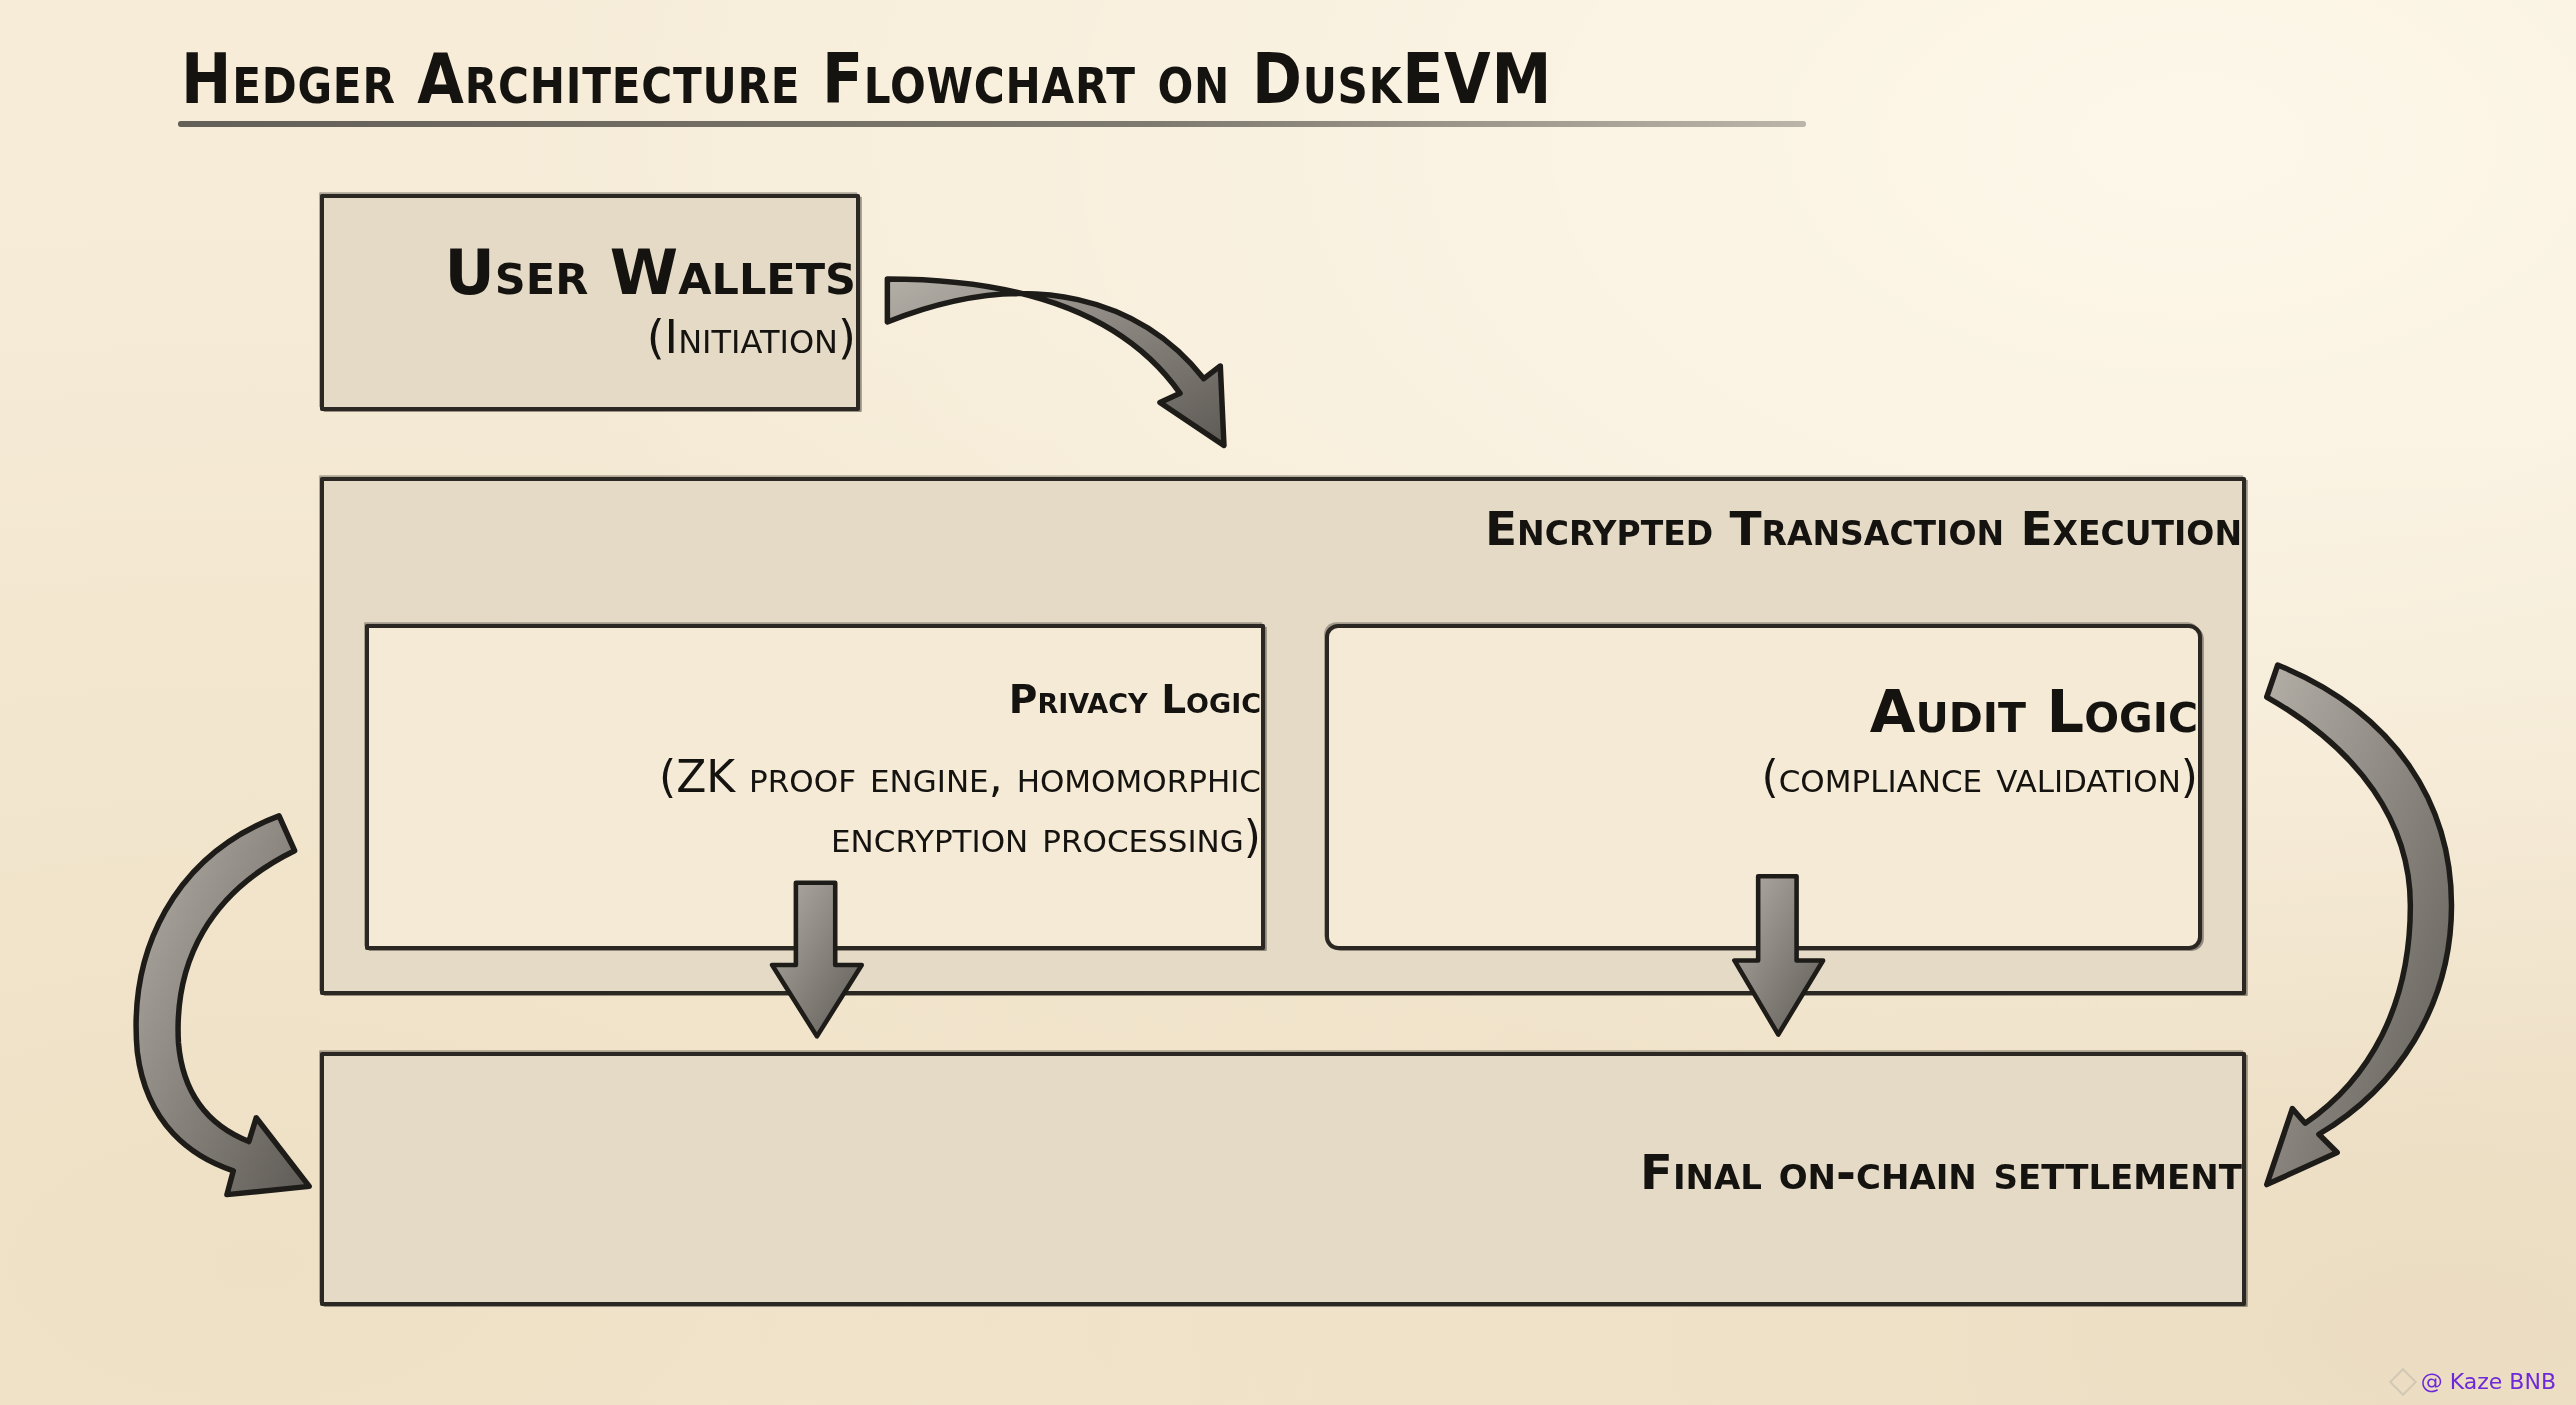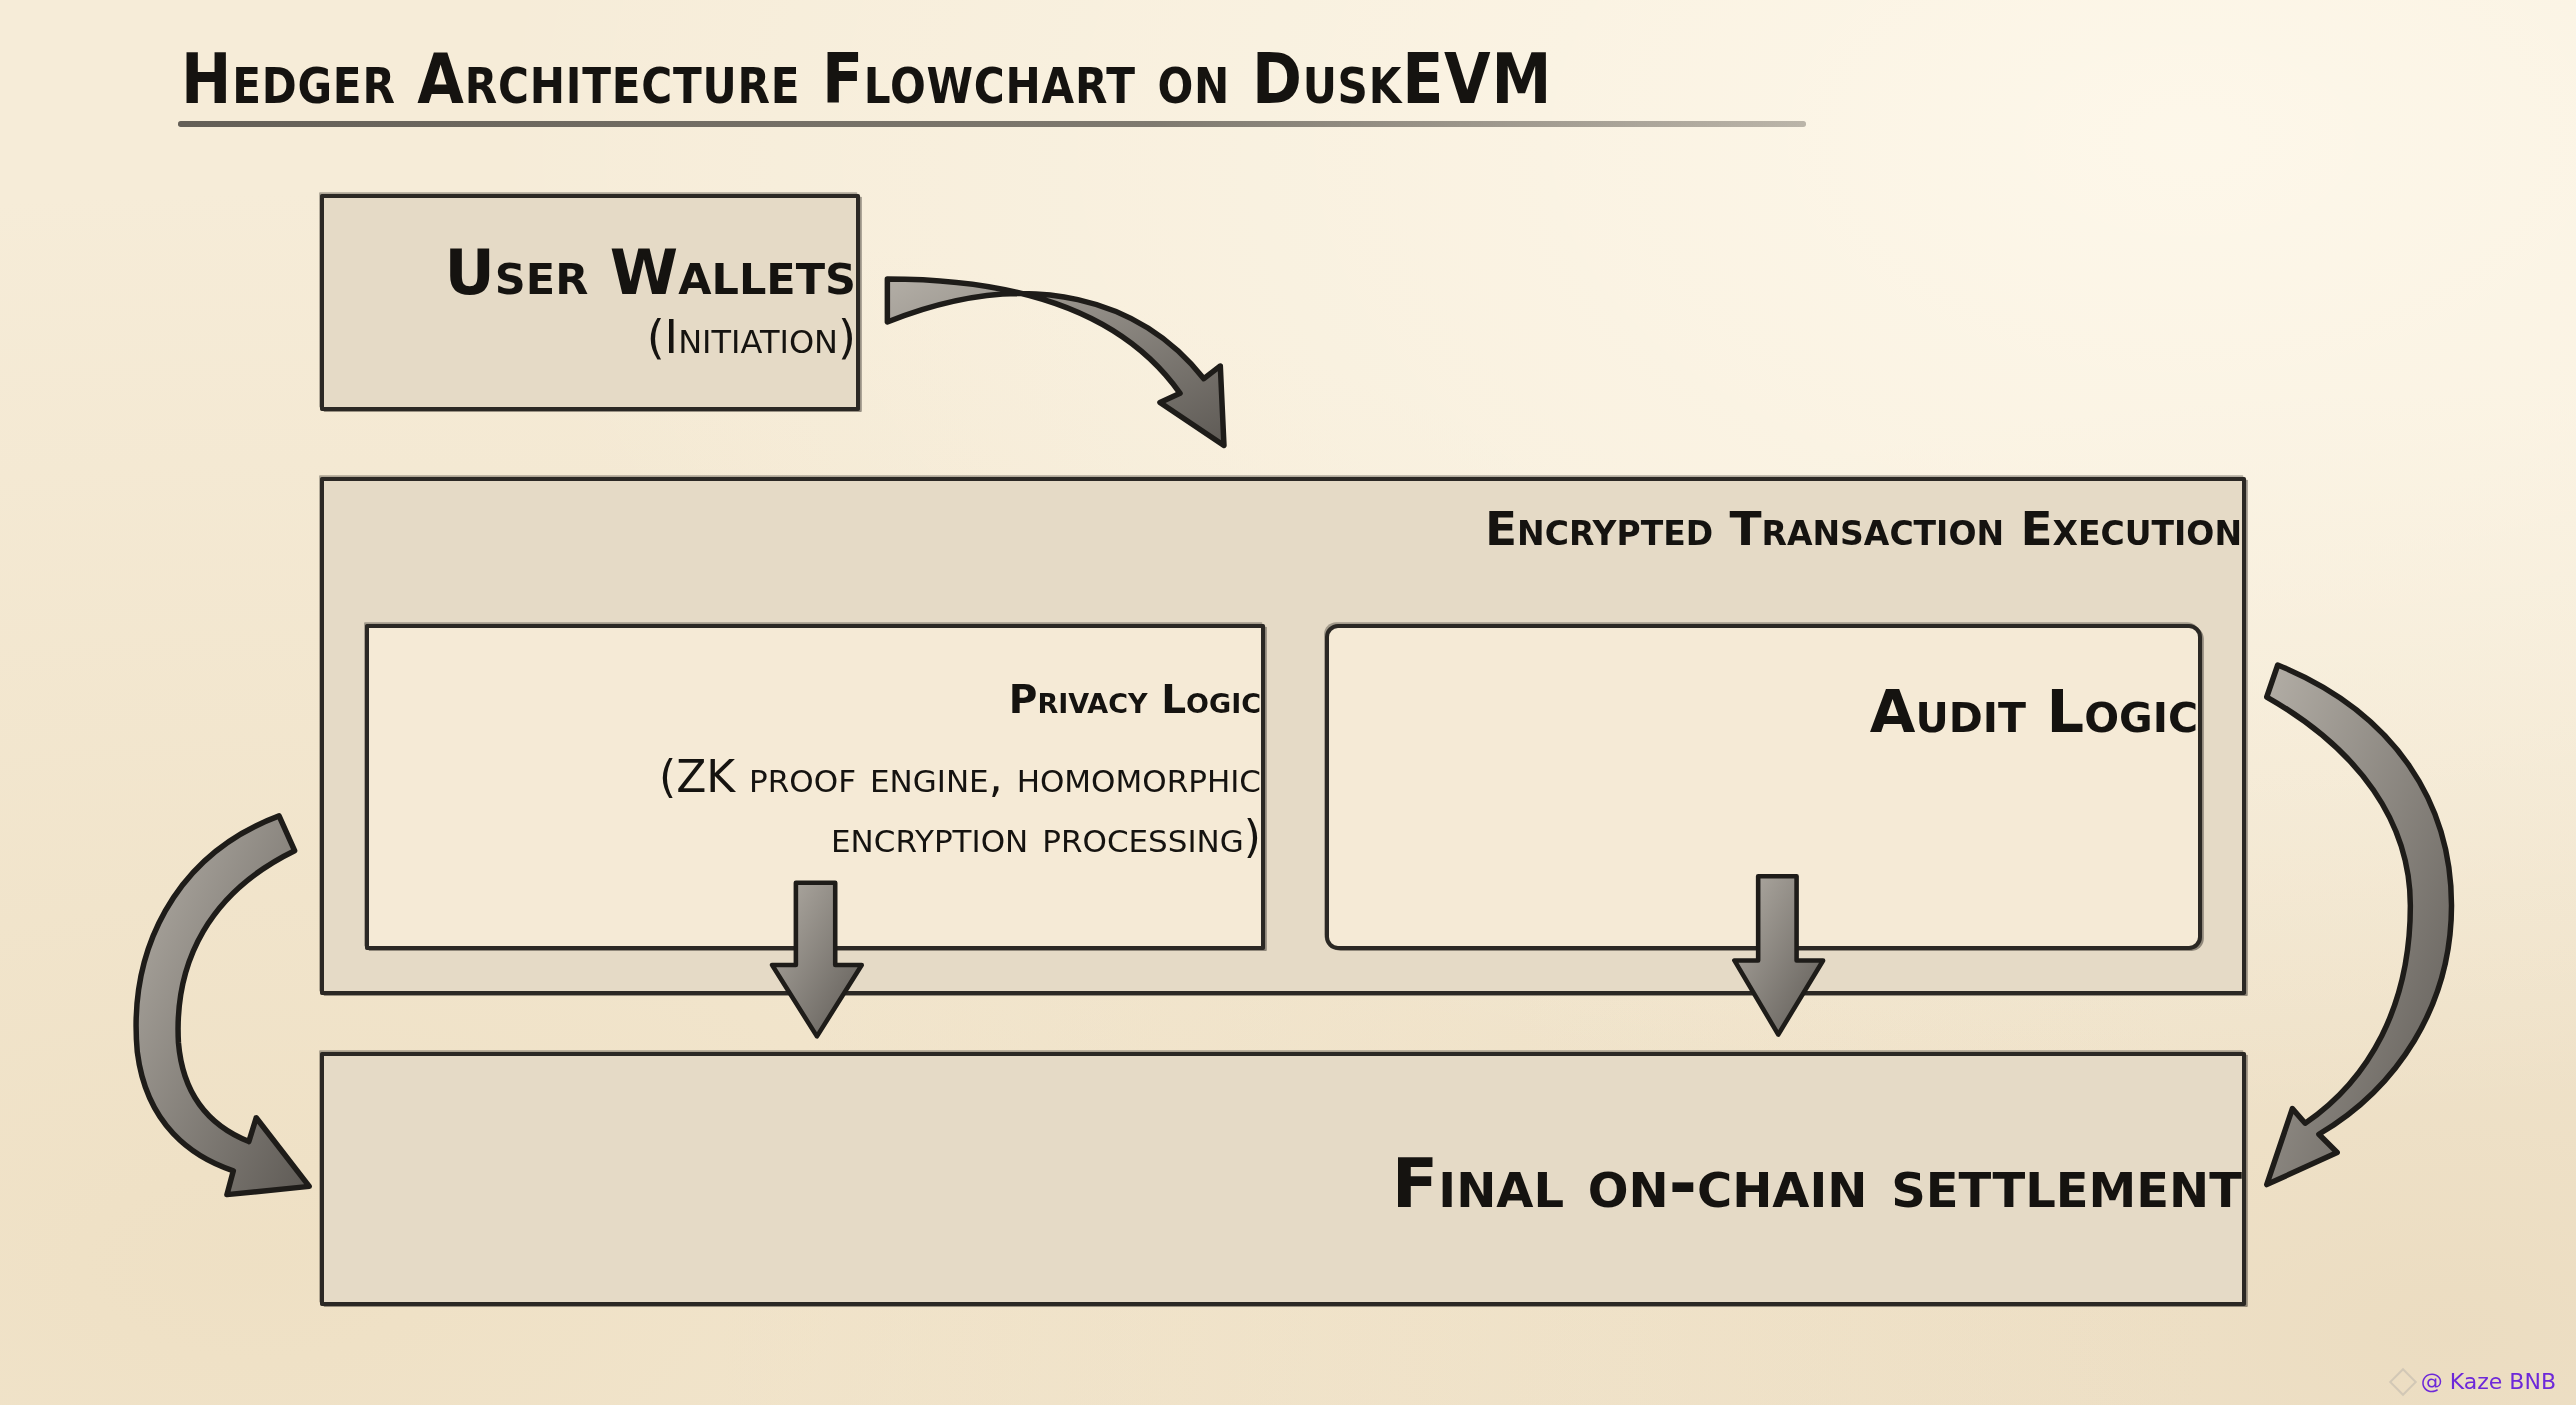--- a/index.html
+++ b/index.html
@@ -41,21 +41,21 @@
   #outer-box { left: 320px; top: 477px; width: 1926px; height: 518px; }
   #outer-box .heading { top: 20px; font-size: 47px; }
   #privacy-box { left: 365px; top: 624px; width: 900px; height: 326px; }
   #privacy-box .l1 { top: 49px; font-size: 39px; }
   #privacy-box .l2 { top: 123px; font-size: 44px; font-weight: normal; }
   #privacy-box .l3 { top: 183px; font-size: 44px; font-weight: normal; }
   #audit-box { left: 1325px; top: 624px; width: 877px; height: 326px; border-radius: 13px; }
   #audit-box .l1 { top: 49px; font-size: 59px; }
   #audit-box .l2 { top: 123px; font-size: 44px; font-weight: normal; }
   #final-box { left: 320px; top: 1052px; width: 1926px; height: 254px; }
-  #final-box .l1 { top: 88px; font-size: 68px; margin-left: 8px; }
+  #final-box .l1 { top: 88px; font-size: 48px; margin-left: 8px; }
   #arrows { position: absolute; left: 0; top: 0; }
   #watermark {
     right: 20px; bottom: 11px; font-size: 22px; color: #6d28d9;
     display: flex; align-items: center; gap: 7.3px;
   }
   #watermark .logo {
     width: 20px; height: 20px; transform: rotate(45deg);
     border: 2.7px solid #d2c8b6; box-sizing: border-box;
   }
 </style>
@@ -75,20 +75,21 @@
 </div>
 
 <div id="privacy-box" class="box box-light">
   <div class="label l1">Privacy Logic</div>
   <div class="label l2">(ZK proof engine, homomorphic</div>
   <div class="label l3">encryption processing)</div>
 </div>
 
 <div id="audit-box" class="box box-light">
   <div class="label l1">Audit Logic</div>
+  <div class="label l2">(compliance validation)</div>
 </div>
 
 <div id="final-box" class="box box-dark">
   <div class="label l1">Final on-chain settlement</div>
 </div>
 
 <svg id="arrows" width="2576" height="1405" viewBox="0 0 2816 1536">
   <defs>
     <linearGradient id="arrowShade" x1="0" y1="0" x2="1" y2="1">
       <stop offset="0" stop-color="#b3aea6"></stop>

